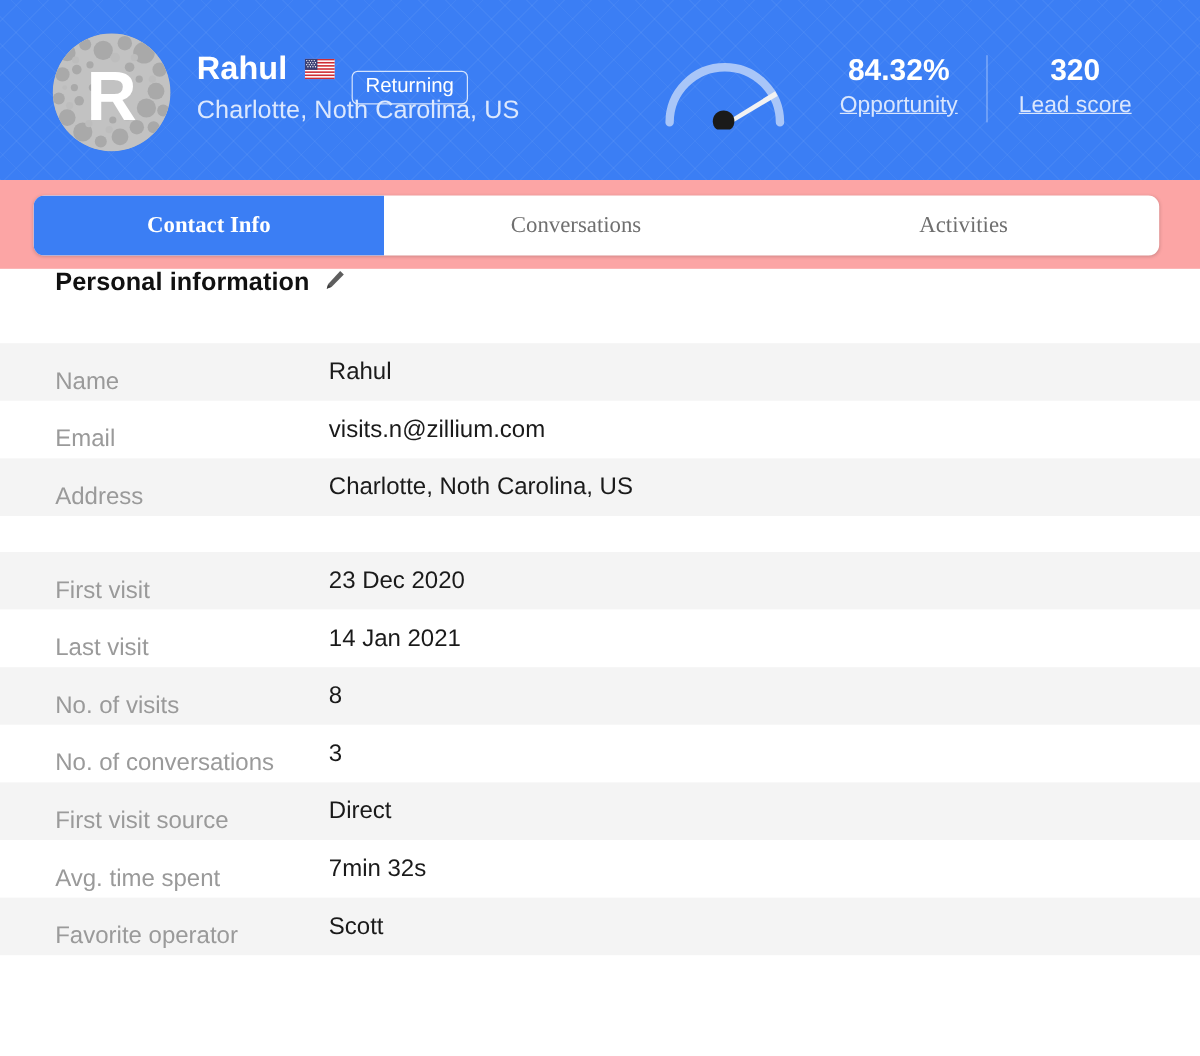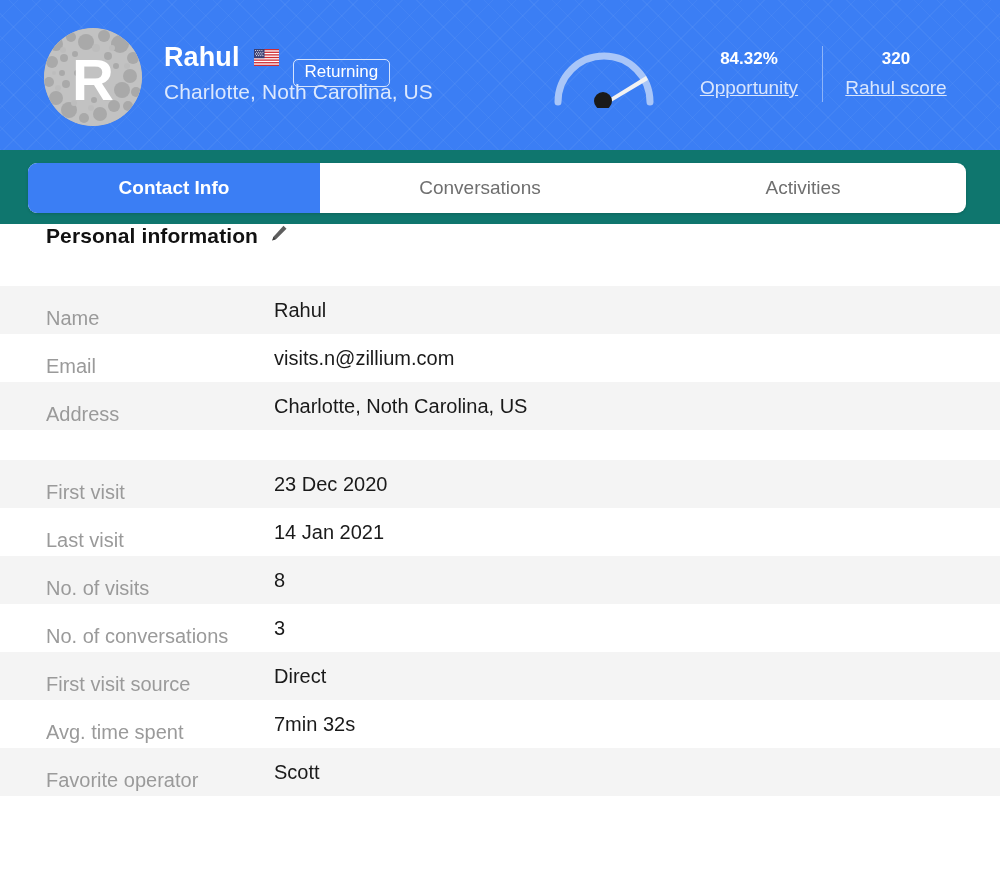--- a/index.html
+++ b/index.html
@@ -93,21 +93,21 @@
     top: 44px;
     display: flex;
     align-items: flex-start;
     height: 66px;
   }
   .metric {
     width: 146px;
     text-align: center;
   }
   .metric-value {
-    font-size: 17px;
+    font-size: 25px;
     font-weight: bold;
     color: #ffffff;
     line-height: 30px;
     text-align: center;
   }
   .metric-label {
     font-size: 19px;
     color: #d9e6fd;
     line-height: 28px;
     text-decoration: underline;
@@ -117,21 +117,22 @@
     height: 56px;
     margin-top: 2px;
     background: rgba(255,255,255,0.42);
   }
 
   
   .tabstrip-band {
     position: relative;
     width: 1000px;
     height: 74px;
-    background: #0f766e;
+    background: #fca5a5;
+    font-family: Liberation Serif, serif;
   }
   .tabcard {
     position: absolute;
     left: 28px;
     top: 13px;
     width: 938px;
     height: 50px;
     background: #ffffff;
     border-radius: 9px;
     box-shadow: 0 1px 3px rgba(0,0,0,0.16);
@@ -309,21 +310,21 @@
   </div>
 
   <div class="metrics">
     <div class="metric">
       <div class="metric-value">84.32%</div>
       <div class="metric-label">Opportunity</div>
     </div>
     <div class="metric-divider"></div>
     <div class="metric">
       <div class="metric-value">320</div>
-      <div class="metric-label">Rahul score</div>
+      <div class="metric-label">Lead score</div>
     </div>
   </div>
 </div>
 
 <div class="tabstrip-band">
   <div class="tabcard">
     <div class="tab tab-0 active">
       <span>Contact Info</span>
     </div>
     <div class="tab tab-1">

